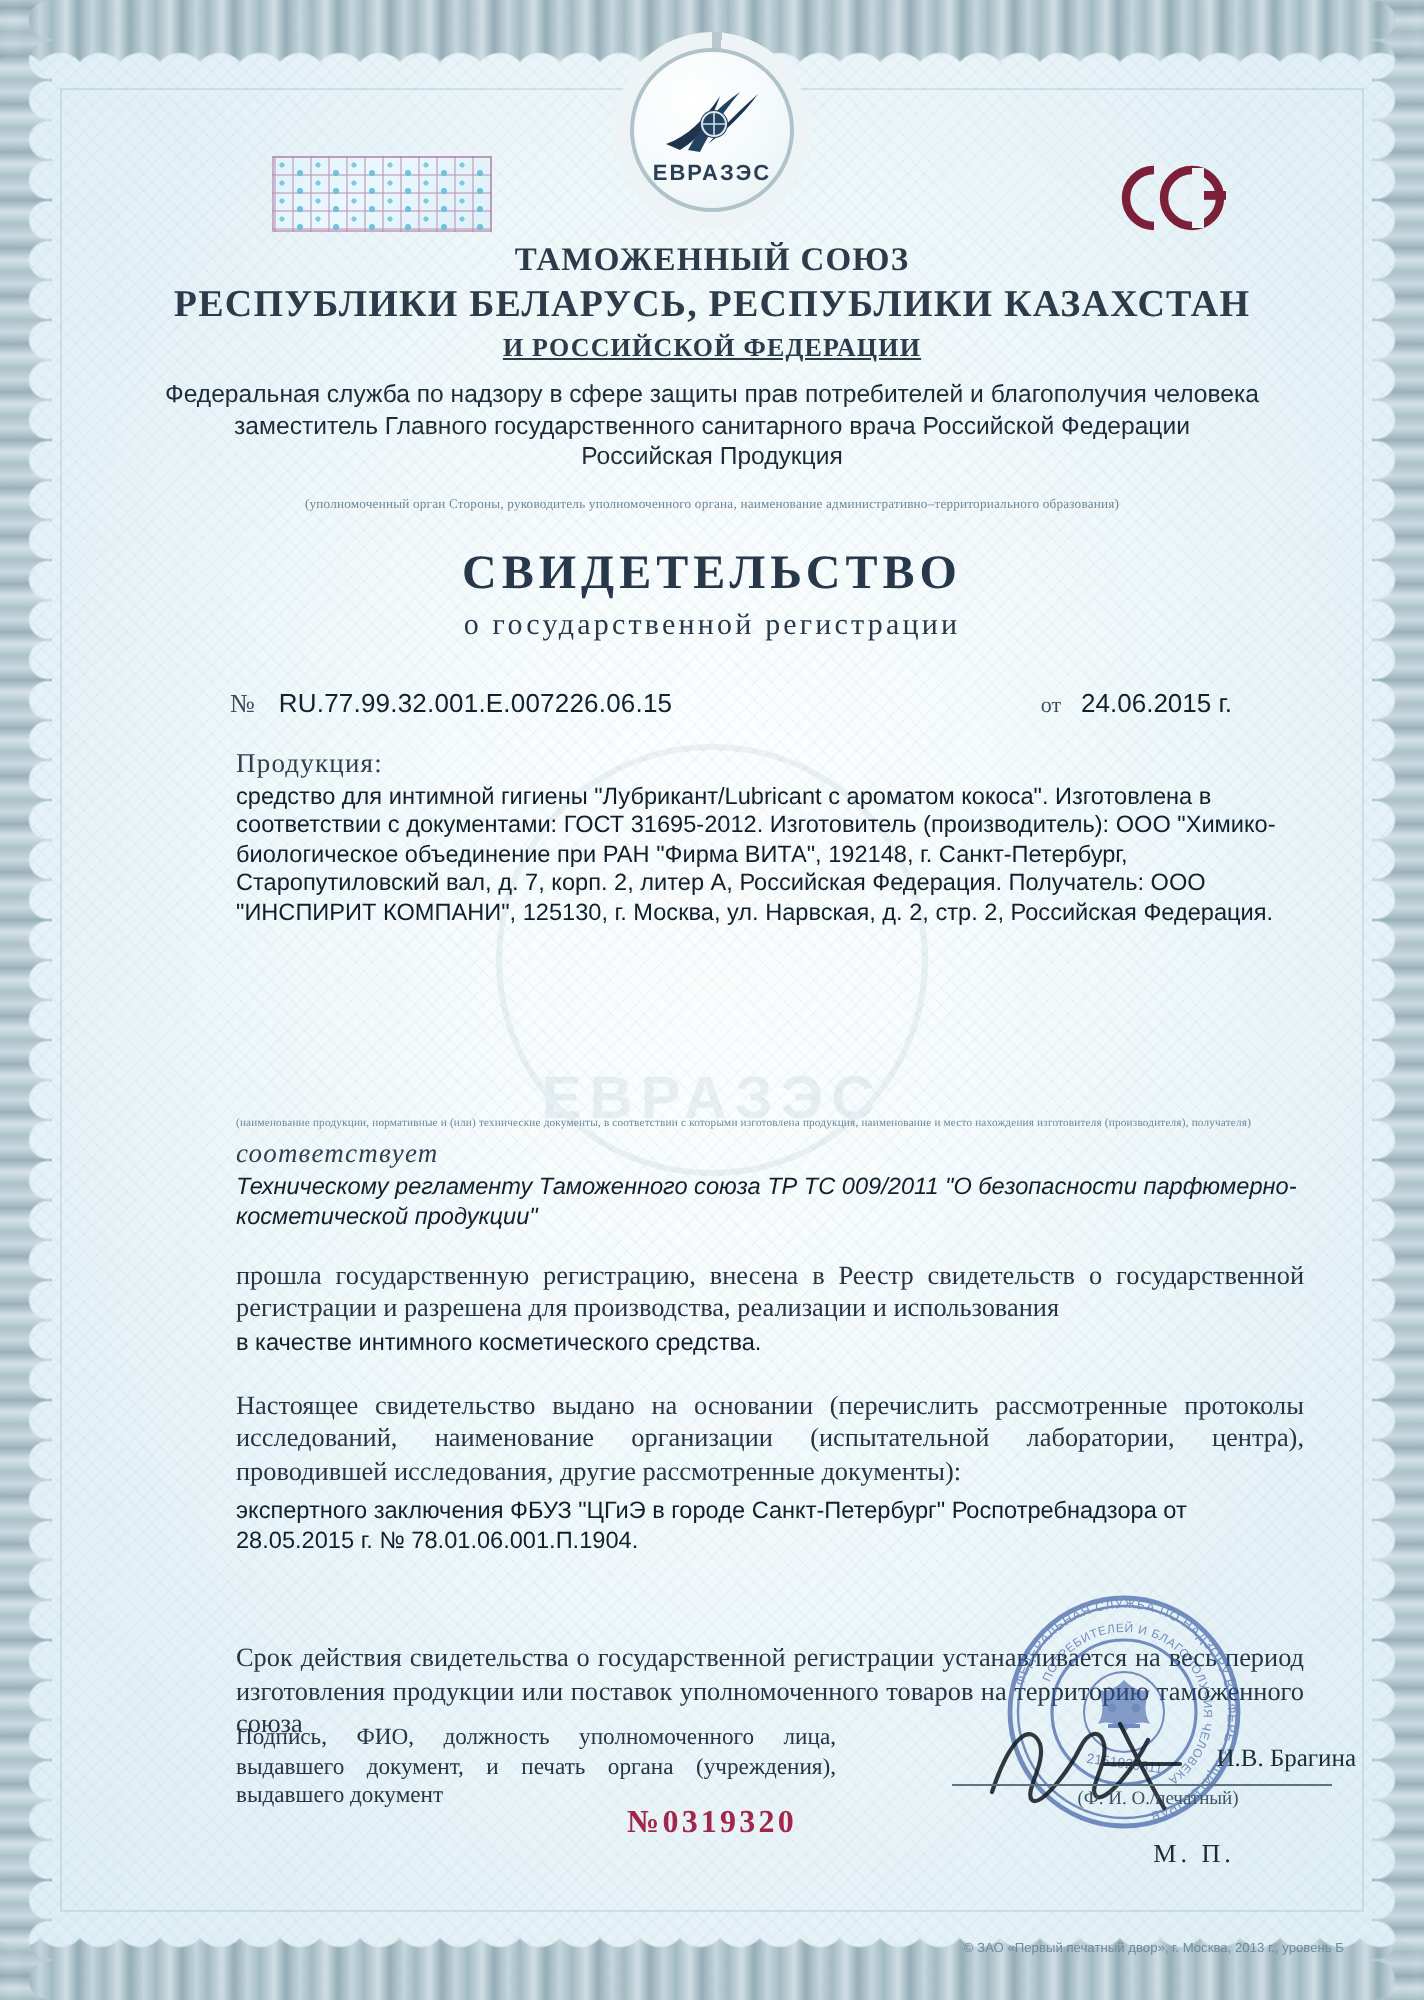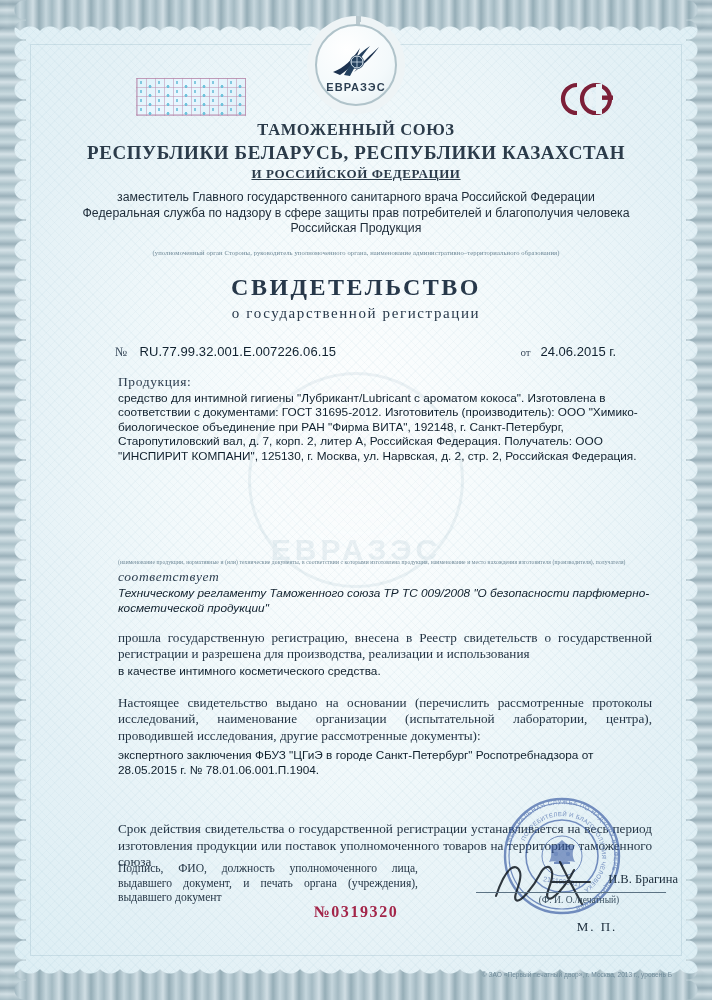--- a/index.html
+++ b/index.html
@@ -286,22 +286,22 @@
 
   <div class="content">
 
     <div class="hdr-union">
       <div class="l1">ТАМОЖЕННЫЙ СОЮЗ</div>
       <div class="l2">РЕСПУБЛИКИ БЕЛАРУСЬ, РЕСПУБЛИКИ КАЗАХСТАН</div>
       <div class="l3">И РОССИЙСКОЙ ФЕДЕРАЦИИ</div>
     </div>
 
     <div class="hdr-agency">
+      <div>Федеральная служба по надзору в сфере защиты прав потребителей и благополучия человека</div>
       <div>заместитель Главного государственного санитарного врача Российской Федерации</div>
-      <div>Федеральная служба по надзору в сфере защиты прав потребителей и благополучия человека</div>
       <div>Российская Продукция</div>
     </div>
 
     <div class="caption">(уполномоченный орган Стороны, руководитель уполномоченного органа, наименование административно–территориального образования)</div>
 
     <div class="title">СВИДЕТЕЛЬСТВО</div>
     <div class="subtitle">о государственной регистрации</div>
 
     <div class="numline">
       <span class="nlabel">№</span>
@@ -315,21 +315,21 @@
       <div class="label-serif">Продукция:</div>
       <div class="filled">средство для интимной гигиены "Лубрикант/Lubricant с ароматом кокоса". Изготовлена в соответствии с документами: ГОСТ 31695-2012. Изготовитель (производитель): ООО "Химико-биологическое объединение при РАН "Фирма ВИТА", 192148, г. Санкт-Петербург, Старопутиловский вал, д. 7, корп. 2, литер А, Российская Федерация.  Получатель: ООО "ИНСПИРИТ КОМПАНИ", 125130, г. Москва, ул. Нарвская, д. 2, стр. 2, Российская Федерация.</div>
     </div>
 
     <div class="block" style="margin-top:96px;">
       <div class="caption left" style="margin-top:0;font-size:5.6px;">(наименование продукции, нормативные и (или) технические документы, в соответствии с которыми изготовлена продукция, наименование и место нахождения изготовителя (производителя), получателя)</div>
     </div>
 
     <div class="block" style="margin-top:4px;font-style:italic;">
       <div class="label-serif">соответствует</div>
-      <div class="filled">Техническому регламенту Таможенного союза ТР ТС 009/2008 "О безопасности парфюмерно-косметической продукции"</div>
+      <div class="filled">Техническому регламенту Таможенного союза ТР ТС 009/2011 "О безопасности парфюмерно-косметической продукции"</div>
     </div>
 
     <div class="block" style="margin-top:14px;">
       <div class="just-serif">прошла государственную регистрацию, внесена в Реестр свидетельств о государственной регистрации и разрешена для производства, реализации и использования</div>
       <div class="filled" style="margin-top:2px;">в качестве интимного косметического средства.</div>
     </div>
 
     <div class="block" style="margin-top:16px;">
       <div class="just-serif">Настоящее свидетельство выдано на основании (перечислить рассмотренные протоколы исследований, наименование организации (испытательной лаборатории, центра), проводившей исследования, другие рассмотренные документы):</div>
       <div class="filled" style="margin-top:4px;">экспертного заключения ФБУЗ "ЦГиЭ в городе Санкт-Петербург" Роспотребнадзора от 28.05.2015 г. № 78.01.06.001.П.1904.</div>

